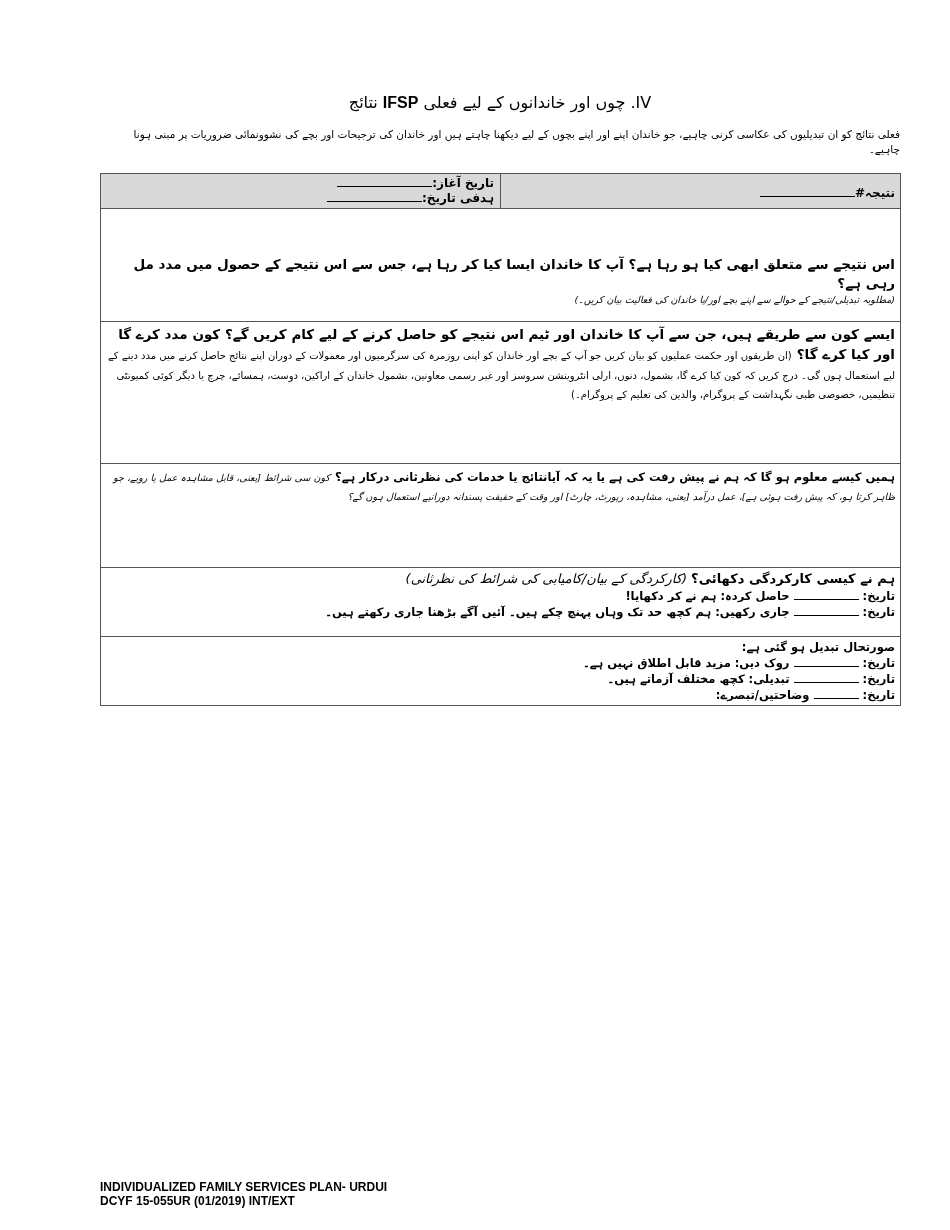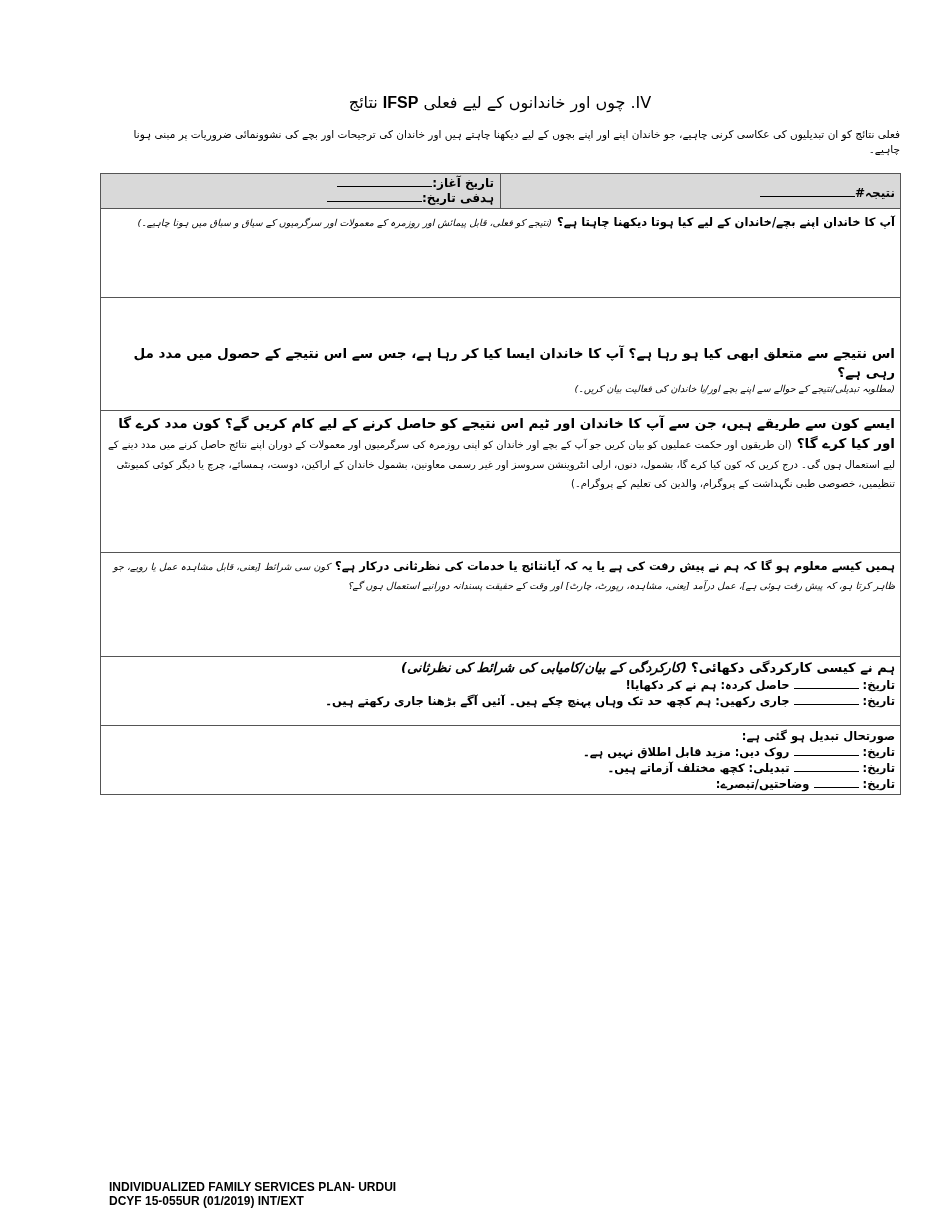--- a/index.html
+++ b/index.html
@@ -12,22 +12,22 @@
   tr.header td { background: #d9d9d9; height: 30px; }
   .hdr-label { font-weight: bold; font-size: 12px; line-height: 15px; }
   .blank { display: inline-block; border-bottom: 1px solid #000; height: 10px; vertical-align: baseline; }
   .q { font-weight: bold; font-size: 13.5px; line-height: 19px; margin-top: 44px; }
   .q-small { font-weight: bold; font-size: 11.5px; line-height: 16px; }
   .note-i { font-style: italic; font-size: 9.5px; line-height: 14px; }
   .note { font-size: 10px; line-height: 13px; }
   .line { font-size: 11.5px; line-height: 16px; font-weight: bold; }
   .line .lbl { font-weight: bold; }
   .line .desc { font-weight: bold; }
-  .line-italic { font-style: italic; font-weight: bold; font-size: 13px; }
-  .footer { position: absolute; left: 109px; top: 1180px; font-family: "Liberation Sans", sans-serif; font-weight: bold; font-size: 12px; line-height: 14px; }
+  .line-italic { font-style: italic; font-weight: normal; font-size: 13px; }
+  .footer { position: absolute; left: 100px; top: 1180px; font-family: "Liberation Sans", sans-serif; font-weight: bold; font-size: 12px; line-height: 14px; }
 </style>
 </head>
 <body>
 
 <div class="page-title">
   <span>IV. </span>
   <span>چوں اور خاندانوں کے لیے فعلی</span>
   <span class="ifsp">IFSP</span>
   <span>نتائج</span>
 </div>
@@ -43,26 +43,20 @@
       <tr class="header">
     <td style="vertical-align:middle;">
       <span class="hdr-label">نتیجہ#</span><span class="blank" style="width:95px;"></span>
     </td>
     <td style="padding-right:6px;">
       <div class="hdr-label"><span>تاریخ آغاز:</span><span class="blank" style="width:95px;"></span></div>
       <div class="hdr-label"><span>ہدفی تاریخ:</span><span class="blank" style="width:95px;"></span></div>
     </td>
   </tr>
 
-  <tr>
-    <td colspan="2" style="height:84px;">
-      <span class="q-small">آپ کا خاندان اپنے بچے/خاندان کے لیے کیا ہوتا دیکھنا چاہتا ہے؟</span>
-      <span class="note-i">(نتیجے کو فعلی، قابل پیمائش اور روزمرہ کے معمولات اور سرگرمیوں کے سیاق و سباق میں ہونا چاہیے۔)</span>
-    </td>
-  </tr>
 
   <tr>
     <td colspan="2" style="height:108px;">
       <div class="q">اس نتیجے سے متعلق ابھی کیا ہو رہا ہے؟ آپ کا خاندان ایسا کیا کر رہا ہے، جس سے اس نتیجے کے حصول میں مدد مل رہی ہے؟</div>
       <div class="note-i">(مطلوبہ تبدیلی/نتیجے کے حوالے سے اپنے بچے اور/یا خاندان کی فعالیت بیان کریں۔)</div>
     </td>
   </tr>
 
   <tr>
     <td colspan="2" style="height:137px;">

